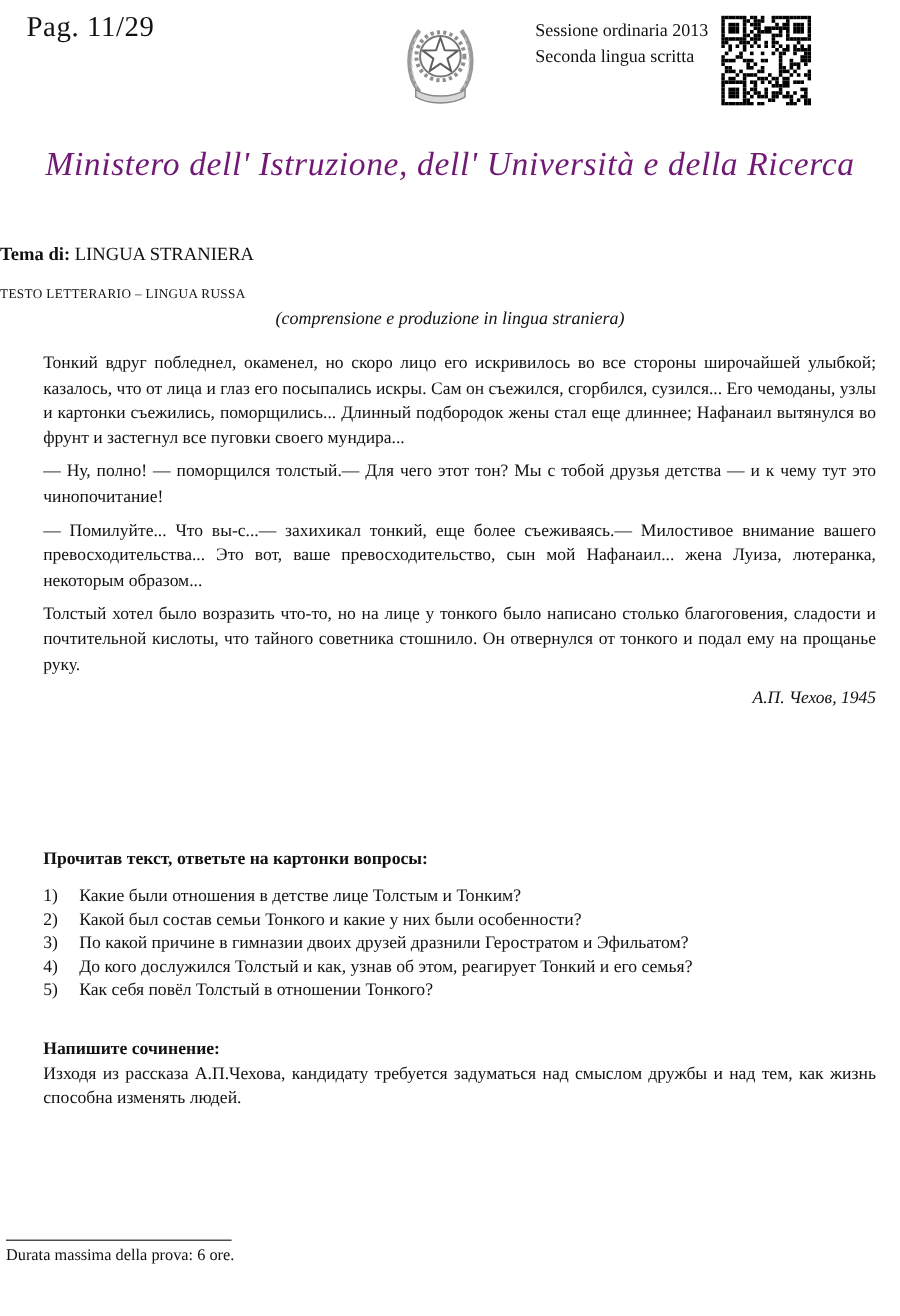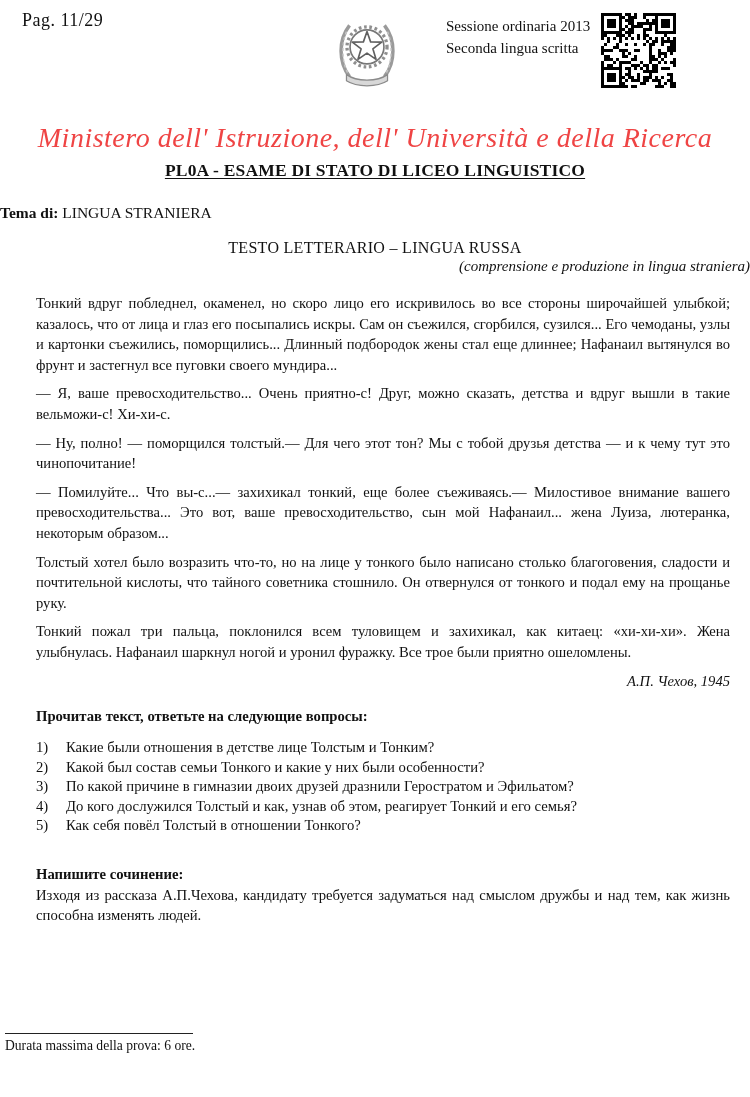--- a/index.html
+++ b/index.html
@@ -4,38 +4,38 @@
 <style>
   * { margin:0; padding:0; box-sizing:border-box; }
   html,body { background:#e8e8e8; }
   #page {
     position:relative; width:750px; height:1097px; margin:0 auto;
     background:#ffffff; color:#111;
     font-family:"Liberation Serif", serif;
     overflow:hidden;
   }
   
-  .page-number { position:absolute; left:22px; top:10px; font-size:18px; letter-spacing:.5px; }
+  .page-number { position:absolute; left:22px; top:10px; font-size:24px; letter-spacing:.5px; }
   .emblem { position:absolute; left:336px; top:13px; width:62px; height:76px; }
   .session-info { position:absolute; left:446px; top:15px; font-size:15px; line-height:22px; }
   .qr { position:absolute; left:601px; top:13px; width:75px; height:75px; }
   
   .ministry-title {
     position:absolute; top:122px; left:0; width:100%; text-align:center;
-    font-style:italic; font-size:28px; letter-spacing:.5px; color:#ef4444;
+    font-style:italic; font-size:28px; letter-spacing:.5px; color:#701a75;
   }
   .exam-title {
     position:absolute; top:160px; left:0; width:100%; text-align:center;
     font-weight:bold; font-size:17.5px; letter-spacing:.2px;
     text-decoration:underline; text-underline-offset:2px;
   }
   .tema-line { position:absolute; top:204px; left:0; width:100%; font-size:15.5px; }
   .tema-label { font-weight:bold; }
-  .subject-title { position:absolute; top:239px; left:0; width:100%; text-align:center; font-size:16px; letter-spacing:.3px; }
-  .subject-note { position:absolute; top:258px; left:0; width:100%; text-align:right; font-size:15px; font-style:italic; }
+  .subject-title { position:absolute; top:239px; left:0; width:100%; font-size:11px; letter-spacing:.3px; }
+  .subject-note { position:absolute; top:258px; left:0; width:100%; text-align:center; font-size:15px; font-style:italic; }
   
   .literary-text {
     position:absolute; top:293px; left:36px; width:694px;
     font-size:14.6px; line-height:20.6px; text-align:justify;
   }
   .literary-text p { margin:0 0 8px 0; }
   .attribution { text-align:right; font-style:italic; margin-top:1px; }
   
   .questions { position:absolute; top:708px; left:36px; width:694px; font-size:14.7px; }
   .q-heading { font-weight:bold; margin-bottom:13px; }
@@ -388,37 +388,34 @@
       <rect x="30" y="72" width="3" height="3" fill="#000"></rect>
       <rect x="33" y="72" width="3" height="3" fill="#000"></rect>
       <rect x="54" y="72" width="3" height="3" fill="#000"></rect>
       <rect x="57" y="72" width="3" height="3" fill="#000"></rect>
       <rect x="60" y="72" width="3" height="3" fill="#000"></rect>
       <rect x="69" y="72" width="3" height="3" fill="#000"></rect>
       <rect x="72" y="72" width="3" height="3" fill="#000"></rect>
     </svg>
 
   <div class="ministry-title">Ministero dell' Istruzione, dell' Università e della Ricerca</div>
-  <div class="exam-title">PL0A - ESAME DI STATO DI LICEO LINGUISTICO</div>
   <div class="tema-line"><span class="tema-label">Tema di:</span><span> LINGUA STRANIERA</span></div>
   <div class="subject-title">TESTO LETTERARIO – LINGUA RUSSA</div>
   <div class="subject-note">(comprensione e produzione in lingua straniera)</div>
 
   <div class="literary-text">
     <p>Тонкий вдруг побледнел, окаменел, но скоро лицо его искривилось во все стороны широчайшей улыбкой; казалось, что от лица и глаз его посыпались искры. Сам он съежился, сгорбился, сузился... Его чемоданы, узлы и картонки съежились, поморщились... Длинный подбородок жены стал еще длиннее; Нафанаил вытянулся во фрунт и застегнул все пуговки своего мундира...</p>
-    <p>— Я, ваше превосходительство... Очень приятно-с! Друг, можно сказать, детства и вдруг вышли в такие вельможи-с! Хи-хи-с.</p>
     <p>— Ну, полно! — поморщился толстый.— Для чего этот тон? Мы с тобой друзья детства — и к чему тут это чинопочитание!</p>
     <p>— Помилуйте... Что вы-с...— захихикал тонкий, еще более съеживаясь.— Милостивое внимание вашего превосходительства... Это вот, ваше превосходительство, сын мой Нафанаил... жена Луиза, лютеранка, некоторым образом...</p>
     <p>Толстый хотел было возразить что-то, но на лице у тонкого было написано столько благоговения, сладости и почтительной кислоты, что тайного советника стошнило. Он отвернулся от тонкого и подал ему на прощанье руку.</p>
-    <p>Тонкий пожал три пальца, поклонился всем туловищем и захихикал, как китаец: «хи-хи-хи». Жена улыбнулась. Нафанаил шаркнул ногой и уронил фуражку. Все трое были приятно ошеломлены.</p>
     <div class="attribution">А.П. Чехов, 1945</div>
   </div>
 
   <div class="questions">
-    <div class="q-heading">Прочитав текст, ответьте на следующие вопросы:</div>
+    <div class="q-heading">Прочитав текст, ответьте на картонки вопросы:</div>
     <div class="q-item">
       <span class="q-num">1)</span>
       <span class="q-text">Какие были отношения в детстве лице Толстым и Тонким?</span>
     </div>
     <div class="q-item">
       <span class="q-num">2)</span>
       <span class="q-text">Какой был состав семьи Тонкого и какие у них были особенности?</span>
     </div>
     <div class="q-item">
       <span class="q-num">3)</span>

